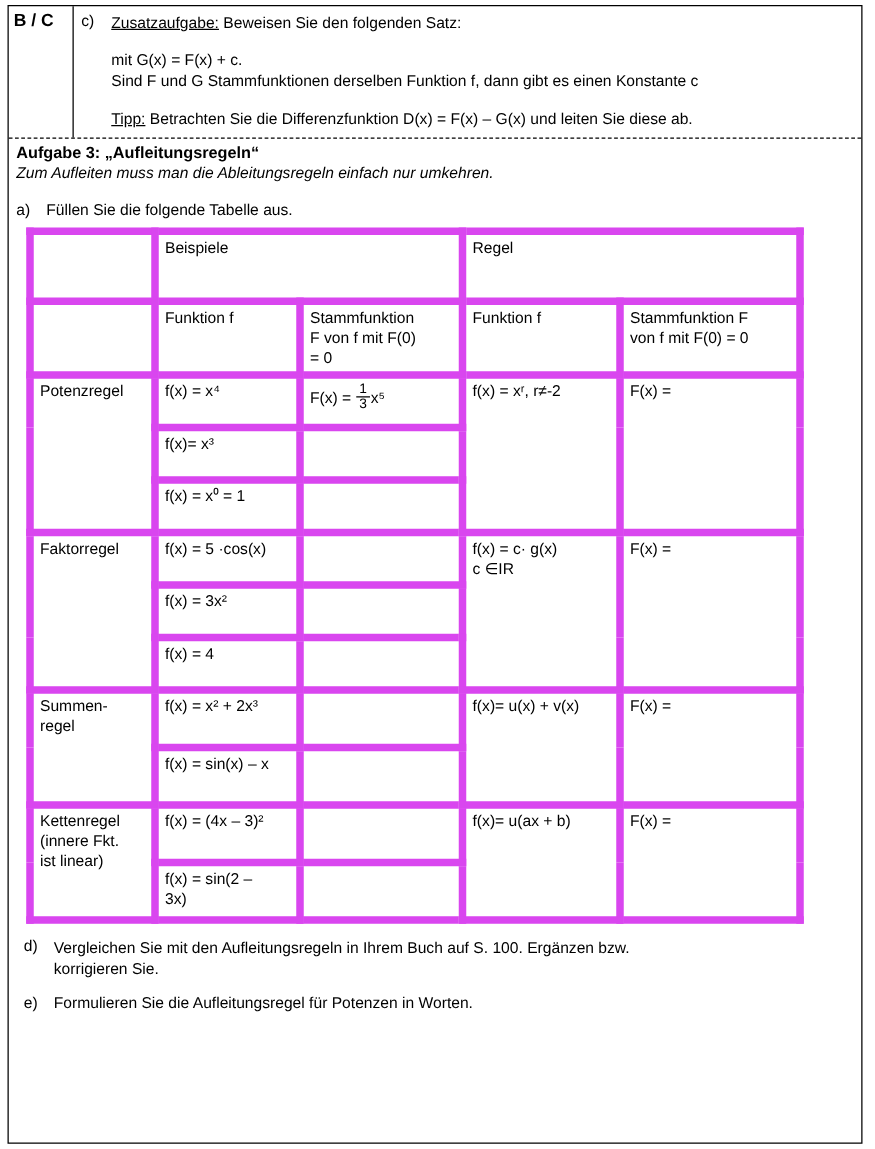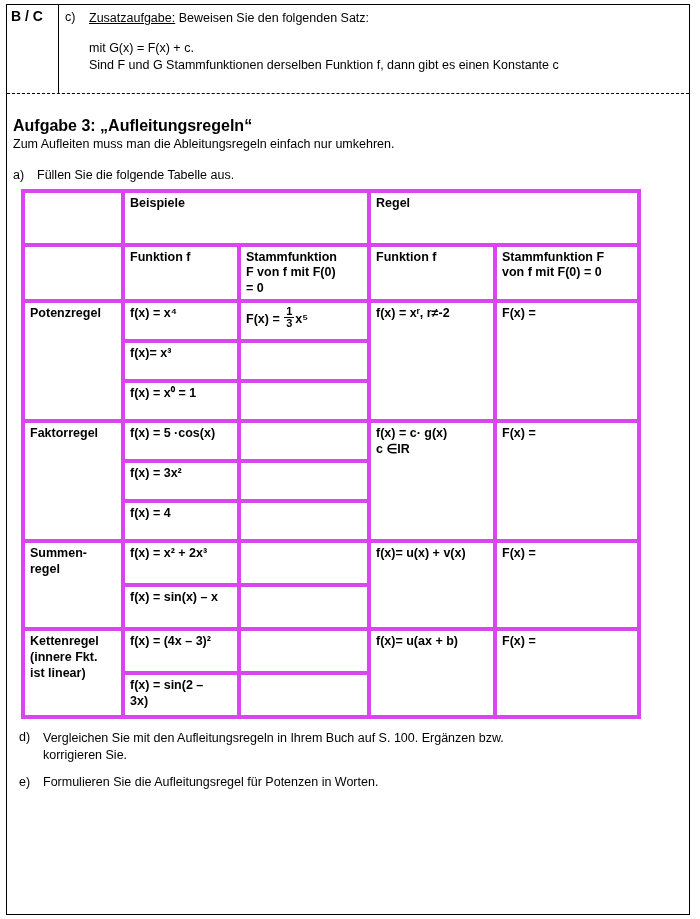--- a/index.html
+++ b/index.html
@@ -24,21 +24,20 @@
   }
   .outer {
     border: 1px solid #000;
     border-top: 1px solid #000;
     width: 684px;
     margin: 0 auto;
     box-sizing: border-box;
     height: 911px;
     display: flex;
     flex-direction: column;
-    gap: 20px;
   }
   
   .task-row {
     display: flex;
     align-items: stretch;
   }
   .task-row.dashed-bottom {
     border-bottom: 1px dashed #000;
   }
   .tag-cell {
@@ -69,39 +68,40 @@
     flex: 1 1 auto;
   }
   .u { text-decoration: underline; text-align: center; }
   p.para {
     margin: 0 0 0 0;
     line-height: 1.35;
   }
   .gap-md { height: 13px; }
   .title {
     font-weight: bold;
-    font-size: 16px;
+    font-size: 13px;
     margin: 0 0 1px 0;
   }
   .lead {
     margin: 0;
     line-height: 1.35;
+    font-style: italic;
   }
   
   table.grid {
     border-collapse: collapse;
     width: 616px;
     margin: 7px 0 0 8px;
     table-layout: fixed;
   }
   table.grid td, table.grid th {
-    border: 4px solid #d946ef;
+    border: 6px solid #d946ef;
     vertical-align: top;
     padding: 3px 4px 3px 5px;
-    font-weight: bold;
+    font-weight: normal;
     font-size: 12.5px;
     line-height: 1.25;
     text-align: left;
   }
   .c0 { width: 100px; }
   .c1 { width: 116px; }
   .c2 { width: 130px; }
   .c3 { width: 126px; }
   .c4 { width: 144px; }
   .center { text-align: center; }
@@ -139,20 +139,24 @@
           <div class="sub-label">c)</div>
           <div class="sub-body">
             <p class="para">
               <span class="u">Zusatzaufgabe:</span>
               <span>Beweisen Sie den folgenden Satz:</span>
             </p>
             <div class="gap-md"></div>
             <p class="para">mit G(x) = F(x) + c.</p>
             <p class="para">Sind F und G Stammfunktionen derselben Funktion f, dann gibt es einen Konstante c</p>
             <div class="gap-md"></div>
+            <p class="para">
+              <span class="u">Tipp:</span>
+              <span>Betrachten Sie die Differenzfunktion D(x) = F(x) – G(x) und leiten Sie diese ab.</span>
+            </p>
           </div>
         </div>
       </div>
     </div>
 
     <div class="task-row">
       <div class="body-cell">
         <p class="title">Aufgabe 3: „Aufleitungsregeln“</p>
         <p class="lead">Zum Aufleiten muss man die Ableitungsregeln einfach nur umkehren.</p>
 

